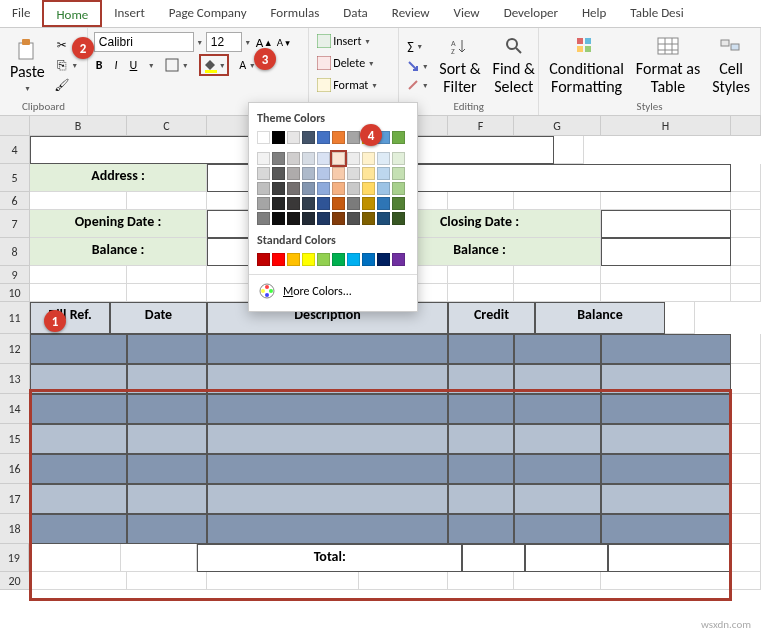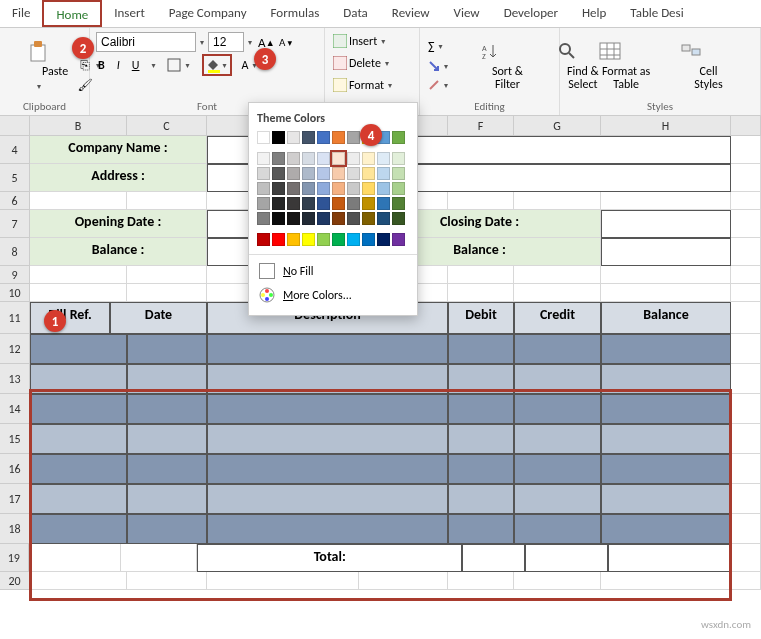--- a/index.html
+++ b/index.html
@@ -6,21 +6,21 @@
 body { font-family: "Segoe UI", Calibri, sans-serif; font-size: 12px; background: #fff; width: 761px; height: 639px; position: relative; overflow: hidden; }
 .ribbon-tabs { display: flex; background: #fff; border-bottom: 1px solid #ccc; height: 28px; }
 .tab { padding: 5px 12px; cursor: pointer; color: #444; font-size: 13px; }
 .tab.active { border: 2px solid #a83b2e; background: #fff; font-weight: normal; color: #2e7d32; }
 .ribbon { display: flex; background: #f5f5f5; border-bottom: 1px solid #ccc; height: 88px; }
 .group { border-right: 1px solid #ddd; padding: 4px 6px 2px 6px; display: flex; flex-direction: column; justify-content: space-between; }
 .group-label { font-size: 11px; text-align: center; color: #666; padding-top: 2px; }
 .group-body { display: flex; gap: 4px; flex: 1; align-items: center; }
 .btn-lg { display: flex; flex-direction: column; align-items: center; gap: 2px; cursor: pointer; padding: 2px 4px; }
 .btn-lg .icon { width: 24px; height: 24px; }
-.btn-lg .lbl { font-size: 12px; text-align: center; line-height: 1.1; margin-left: 32px; }
+.btn-lg .lbl { font-size: 16px; text-align: center; line-height: 1.1; }
 .btn-sm { display: flex; align-items: center; gap: 2px; cursor: pointer; padding: 2px; font-size: 12px; }
 .btn-sm .icon { width: 14px; height: 14px; }
 .icon { display: inline-flex; align-items: center; justify-content: center; }
 .font-name { width: 100px; border: 1px solid #aaa; padding: 2px 4px; background: #fff; font-size: 12px; }
 .font-size { width: 36px; border: 1px solid #aaa; padding: 2px 4px; background: #fff; font-size: 12px; }
 .col { display: flex; flex-direction: column; gap: 2px; }
 .row-flex { display: flex; gap: 2px; align-items: center; }
 .fill-btn { position: relative; border: 2px solid #a83b2e; padding: 1px; display: flex; align-items: center; }
 .dropdown-arrow { font-size: 8px; color: #555; padding: 0 2px; }
 .col-headers { display: flex; background: #e8e8e8; border-bottom: 1px solid #ccc; height: 20px; }
@@ -116,21 +116,20 @@
         <span class="fill-btn">
           <svg width="16" height="16">
               <path d="M3 8 L8 3 L13 8 L8 13 Z" fill="#555"></path>
               <rect x="3" y="13" width="12" height="3" fill="#ffff00"></rect>
             </svg>
           <span class="dropdown-arrow">▾</span>
         </span>
         <span class="btn-sm">A<span class="dropdown-arrow">▾</span></span>
       </div>
     </div>
-    <div class="group-label">Font</div>
   </div>
 
   <div class="group" style="width:95px">
     <div class="group-body col" style="align-items:flex-start;gap:4px">
       <span class="btn-sm">
           <svg width="14" height="14">
             <rect width="14" height="14" fill="#e8f0e8" stroke="#5a5"></rect>
           </svg>
           <span>Insert</span>
           <span class="dropdown-arrow">▾</span>
@@ -194,20 +193,32 @@
       </div>
     </div>
     <div class="group-label">Editing</div>
   </div>
 
   <div class="group" style="flex:1">
     <div class="group-body">
       <div class="btn-lg">
         <span class="icon">
             <svg width="24" height="20">
+              <rect x="2" y="2" width="6" height="6" fill="#d66"></rect>
+              <rect x="10" y="2" width="6" height="6" fill="#6bd"></rect>
+              <rect x="2" y="10" width="6" height="6" fill="#fc6"></rect>
+              <rect x="10" y="10" width="6" height="6" fill="#9c7"></rect>
+            </svg>
+          </span>
+        <span class="lbl" style="white-space:pre">Conditional
+Formatting</span>
+      </div>
+      <div class="btn-lg">
+        <span class="icon">
+            <svg width="24" height="20">
               <rect x="2" y="2" width="20" height="16" fill="#fff" stroke="#888"></rect>
               <line x1="2" y1="8" x2="22" y2="8" stroke="#888"></line>
               <line x1="2" y1="14" x2="22" y2="14" stroke="#888"></line>
               <line x1="9" y1="2" x2="9" y2="18" stroke="#888"></line>
               <line x1="16" y1="2" x2="16" y2="18" stroke="#888"></line>
             </svg>
           </span>
         <span class="lbl" style="white-space:pre">Format as
 Table</span>
       </div>
@@ -235,21 +246,20 @@
   <div class="ch-cell" style="width:66px">F</div>
   <div class="ch-cell" style="width:87px">G</div>
   <div class="ch-cell" style="width:130px">H</div>
   <div class="ch-cell" style="width:30px"></div>
 </div>
 
 <div class="grid">
 <div id="grid-rows">
       <div class="grid-row">
         <div class="rh">4</div>
-        <div class="cell green-bg" style="width: 177px;">Company Name :</div>
         <div class="cell white-cell" style="width: 524px; border: 1px solid rgb(85, 85, 85);"></div>
         <div class="cell " style="width: 30px;"></div>
       </div>
       <div class="grid-row">
         <div class="rh">5</div>
         <div class="cell green-bg" style="width: 177px;">Address :</div>
         <div class="cell white-cell" style="width: 524px; border: 1px solid rgb(85, 85, 85);"></div>
         <div class="cell " style="width: 30px;"></div>
       </div>
       <div class="grid-row" style="height: 18px;">
@@ -299,21 +309,20 @@
         <div class="cell " style="width: 66px;"></div>
         <div class="cell " style="width: 87px;"></div>
         <div class="cell " style="width: 130px;"></div>
         <div class="cell " style="width: 30px;"></div>
       </div>
       <div class="grid-row" style="height: 32px;">
         <div class="rh" style="line-height:32px">11</div>
         <div class="cell blue-hdr" style="width: 80px;">Bill Ref.</div>
         <div class="cell blue-hdr" style="width: 97px;">Date</div>
         <div class="cell blue-hdr" style="width: 241px;">Description</div>
-        <div class="cell blue-hdr" style="width: 66px;">Debit</div>
         <div class="cell blue-hdr" style="width: 87px;">Credit</div>
         <div class="cell blue-hdr" style="width: 130px;">Balance</div>
         <div class="cell " style="width: 30px;"></div>
       </div>
       <div class="grid-row" style="height: 30px;">
         <div class="rh" style="line-height:30px">12</div>
         <div class="cell data-cell" style="width: 97px;"></div>
         <div class="cell data-cell" style="width: 80px;"></div>
         <div class="cell data-cell" style="width: 241px;"></div>
         <div class="cell data-cell" style="width: 66px;"></div>
@@ -465,38 +474,35 @@
       <div class="swatch" style="background: rgb(12, 12, 12);"></div>
       <div class="swatch" style="background: rgb(23, 22, 22);"></div>
       <div class="swatch" style="background: rgb(34, 42, 53);"></div>
       <div class="swatch" style="background: rgb(31, 56, 100);"></div>
       <div class="swatch" style="background: rgb(131, 60, 11);"></div>
       <div class="swatch" style="background: rgb(82, 82, 82);"></div>
       <div class="swatch" style="background: rgb(127, 96, 0);"></div>
       <div class="swatch" style="background: rgb(30, 78, 121);"></div>
       <div class="swatch" style="background: rgb(55, 86, 35);"></div>
     </div>
+  <div class="popup-label">Standard Colors</div>
   <div class="swatch-grid" id="standard-row">
       <div class="swatch" style="background: rgb(192, 0, 0);"></div>
       <div class="swatch" style="background: rgb(255, 0, 0);"></div>
       <div class="swatch" style="background: rgb(255, 192, 0);"></div>
       <div class="swatch" style="background: rgb(255, 255, 0);"></div>
       <div class="swatch" style="background: rgb(146, 208, 80);"></div>
       <div class="swatch" style="background: rgb(0, 176, 80);"></div>
       <div class="swatch" style="background: rgb(0, 176, 240);"></div>
       <div class="swatch" style="background: rgb(0, 112, 192);"></div>
       <div class="swatch" style="background: rgb(0, 32, 96);"></div>
       <div class="swatch" style="background: rgb(112, 48, 160);"></div>
     </div>
   <div class="popup-sep"></div>
   <div class="popup-item">
-    <span class="icon"></span>
-    <span style="text-decoration:underline;text-decoration-color:transparent"><u>N</u>o Fill</span>
-  </div>
-  <div class="popup-item">
     <span class="icon" style="border:none">
         <svg width="16" height="16">
           <circle cx="8" cy="8" r="7" fill="none" stroke="#888"></circle>
           <circle cx="8" cy="4" r="2" fill="#f44"></circle>
           <circle cx="12" cy="8" r="2" fill="#4f4"></circle>
           <circle cx="8" cy="12" r="2" fill="#44f"></circle>
           <circle cx="4" cy="8" r="2" fill="#ff4"></circle>
         </svg>
       </span>
     <span><u>M</u>ore Colors...</span>

